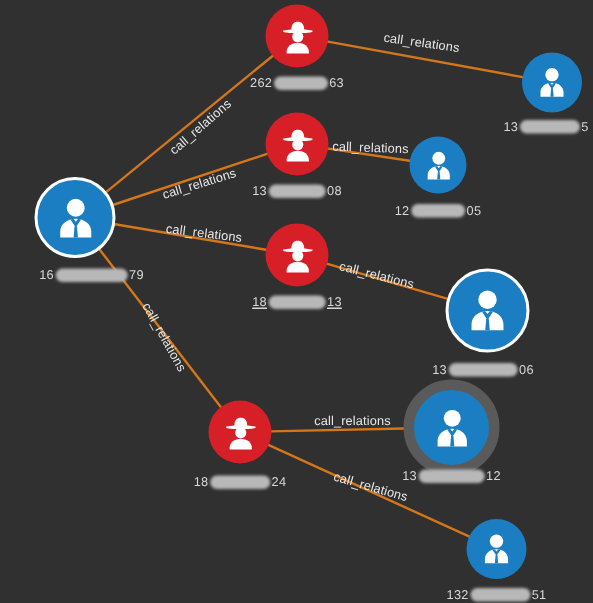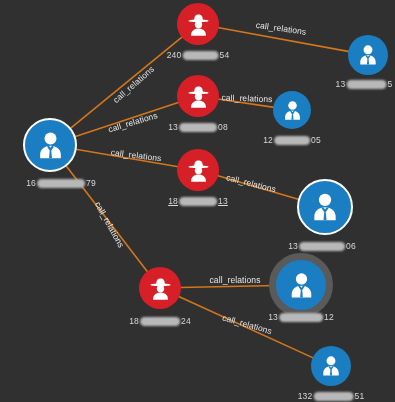--- a/index.html
+++ b/index.html
@@ -115,21 +115,21 @@
       </div>
       <div class="node node-red" style="left: 177px; top: 3px; width: 42px; height: 42px;">
         <svg class="node-icon-svg" width="27" height="27" viewBox="0 0 24 24">
           <path d="M3.1 8.5 C6.0 7.2 18.0 7.2 20.9 8.5 C20.9 9.5 19.5 9.9 12 9.9 C4.5 9.9 3.1 9.5 3.1 8.5 Z" fill="#ffffff"></path>
           <path d="M8.2 8.0 C8.2 4.6 9.6 3.1 12 3.1 C14.4 3.1 15.8 4.6 15.8 8.0 Z" fill="#ffffff"></path>
           <circle cx="12" cy="12.0" r="3.3" fill="#ffffff"></circle>
           <path d="M12 15.6c-3.7 0-6.6 2.3-6.6 5.5v0.8h13.2v-0.8c0-3.2-2.9-5.5-6.6-5.5z" fill="#ffffff"></path>
         </svg>
       </div>
       <div class="node-label" style="left: 0px; top: 50px; width: 395px; text-align: left;">
-        <span style="position: absolute; left: 198px; transform: translateX(-50%); white-space: nowrap;"><span>240</span><span class="redaction" style="width: 36px;"></span><span>54</span></span>
+        <span style="position: absolute; left: 198px; transform: translateX(-50%); white-space: nowrap;"><span>262</span><span class="redaction" style="width: 36px;"></span><span>63</span></span>
       </div>
       <div class="node node-red" style="left: 177px; top: 75px; width: 42px; height: 42px;">
         <svg class="node-icon-svg" width="27" height="27" viewBox="0 0 24 24">
           <path d="M3.1 8.5 C6.0 7.2 18.0 7.2 20.9 8.5 C20.9 9.5 19.5 9.9 12 9.9 C4.5 9.9 3.1 9.5 3.1 8.5 Z" fill="#ffffff"></path>
           <path d="M8.2 8.0 C8.2 4.6 9.6 3.1 12 3.1 C14.4 3.1 15.8 4.6 15.8 8.0 Z" fill="#ffffff"></path>
           <circle cx="12" cy="12.0" r="3.3" fill="#ffffff"></circle>
           <path d="M12 15.6c-3.7 0-6.6 2.3-6.6 5.5v0.8h13.2v-0.8c0-3.2-2.9-5.5-6.6-5.5z" fill="#ffffff"></path>
         </svg>
       </div>
       <div class="node-label" style="left: 0px; top: 122px; width: 395px; text-align: left;">

